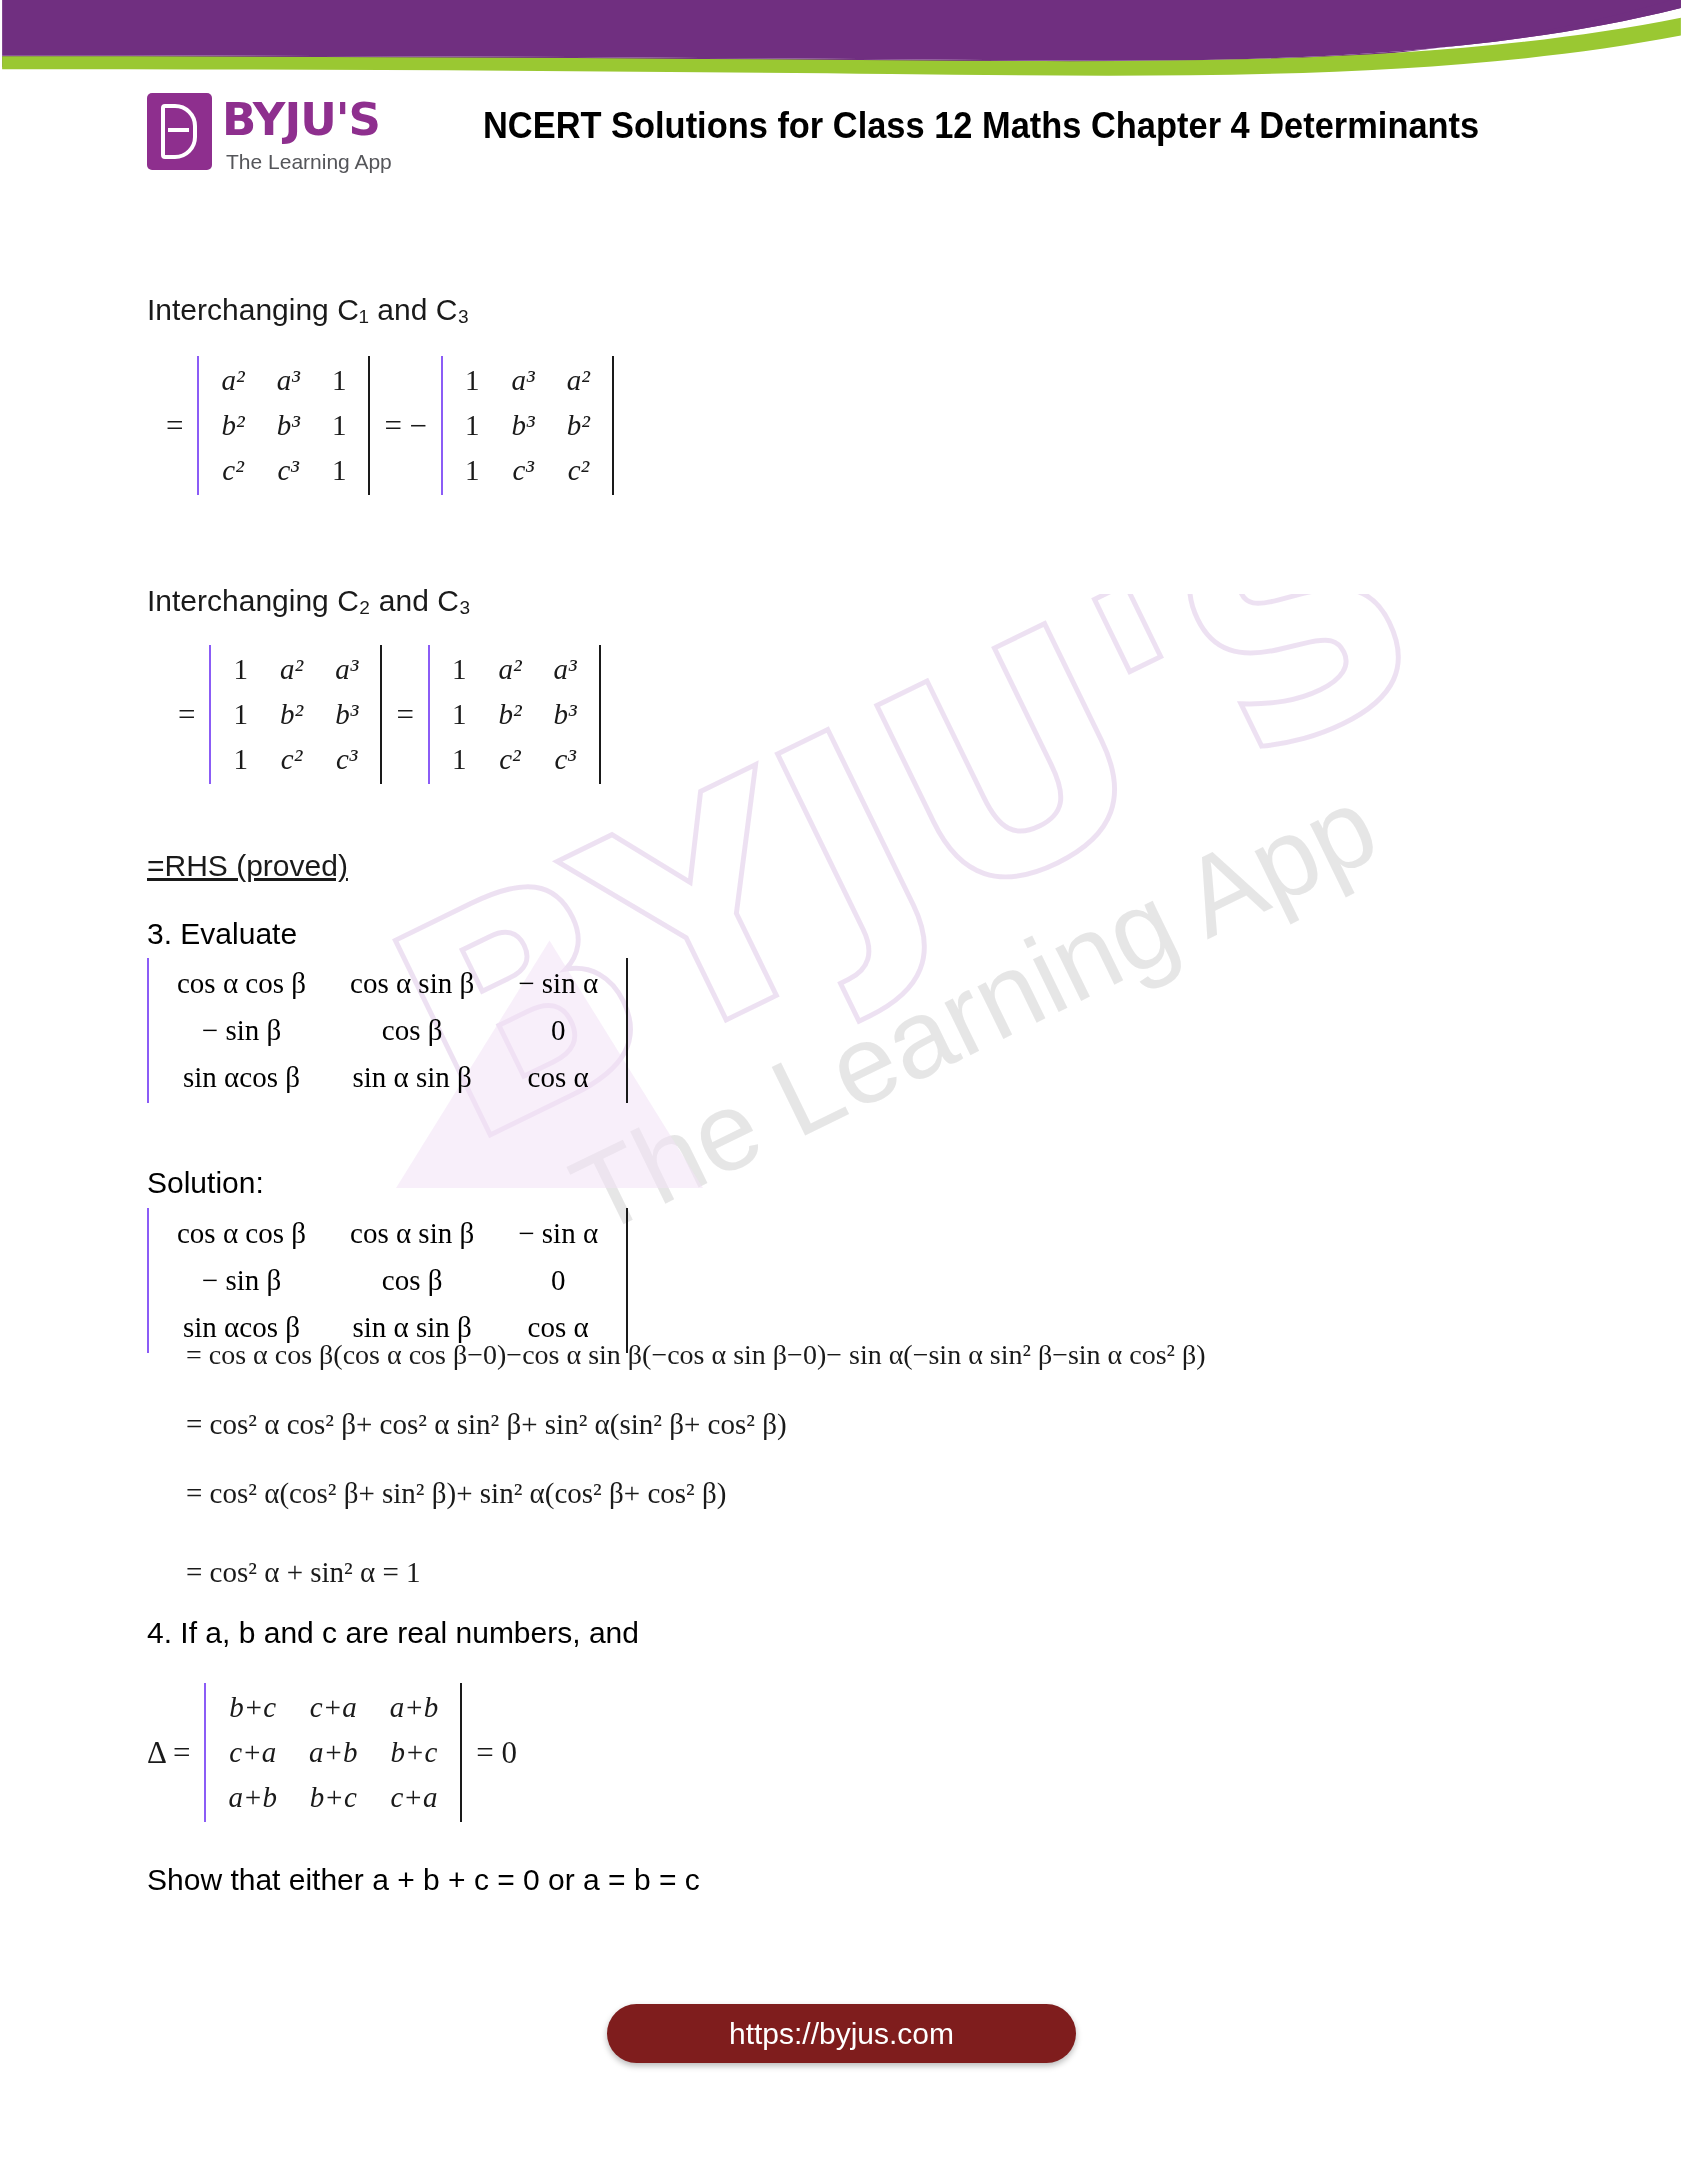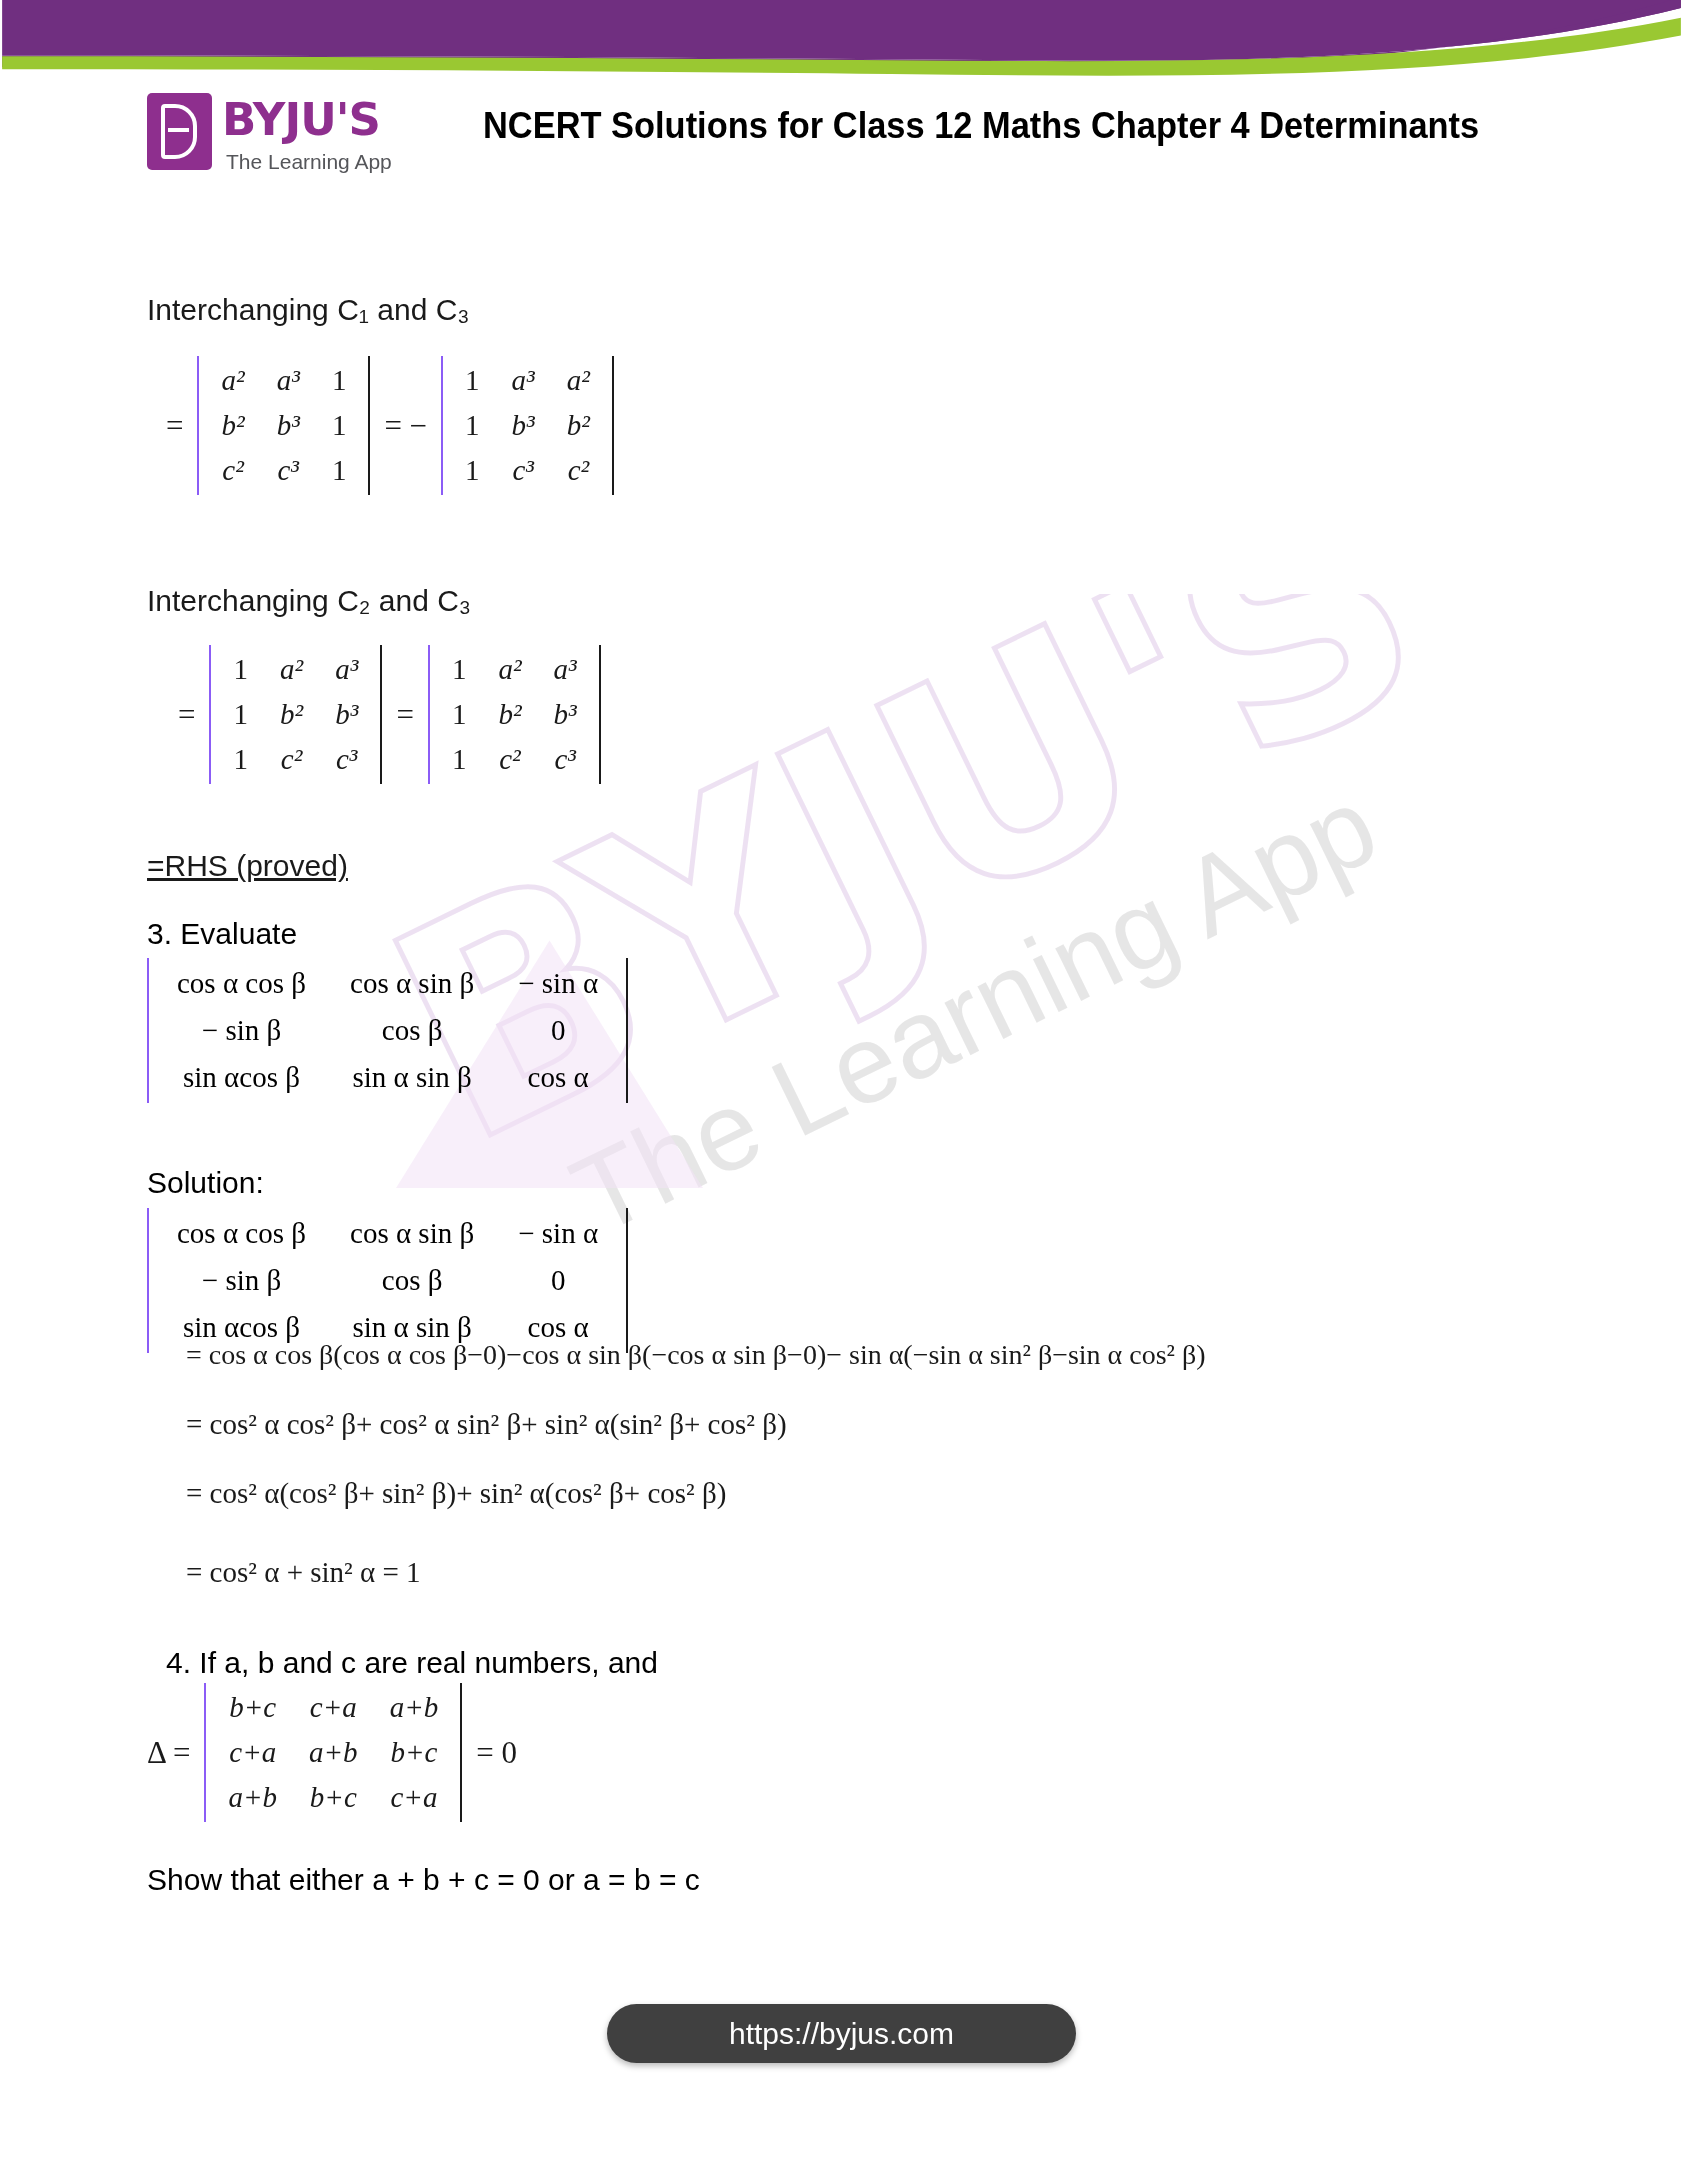--- a/index.html
+++ b/index.html
@@ -166,21 +166,21 @@
   }
   .eqlead { font-size: 31px; }
 
   
   .footer-btn {
     position: absolute;
     left: 607px;
     top: 2004px;
     width: 469px;
     height: 59px;
-    background: #404040;
+    background: #7f1d1d;
     border-radius: 30px;
     box-shadow: 0 3px 6px rgba(0,0,0,0.28);
     display: flex;
     align-items: center;
     justify-content: center;
     z-index: 4;
   }
   .footer-btn span {
     font-family: "Liberation Sans", sans-serif;
     font-size: 30px;
@@ -379,21 +379,21 @@
       </tbody>
         </table>
     </span>
   </div>
 
   <div class="ln math" style="left:150px; top:1141px; font-size:28px;">= cos α cos β(cos α cos β−0)−cos α sin β(−cos α sin β−0)− sin α(−sin α sin² β−sin α cos² β)</div>
   <div class="ln math" style="left:150px; top:1210px; font-size:29px;">=  cos² α cos² β+ cos² α sin² β+ sin² α(sin² β+ cos² β)</div>
   <div class="ln math" style="left:150px; top:1279px; font-size:29px;">=  cos² α(cos² β+ sin² β)+ sin² α(cos² β+ cos² β)</div>
   <div class="ln math" style="left:150px; top:1358px; font-size:29px;">= cos² α + sin² α =  1</div>
 
-  <div class="ln bold" style="left:147px; top:1448px;margin-left:19px;">4. If a, b and c are real numbers, and</div>
+  <div class="ln bold" style="left:147px; top:1418px;">4. If a, b and c are real numbers, and</div>
 
   <div class="ln" style="left:147px; top:1485px;">
     <div class="eqrow">
       <span class="eqlead">Δ =</span>
       <span class="det">
         <table>
           <tbody>
               <tr>
             <td><i>b+c</i></td>
             <td><i>c+a</i></td>

